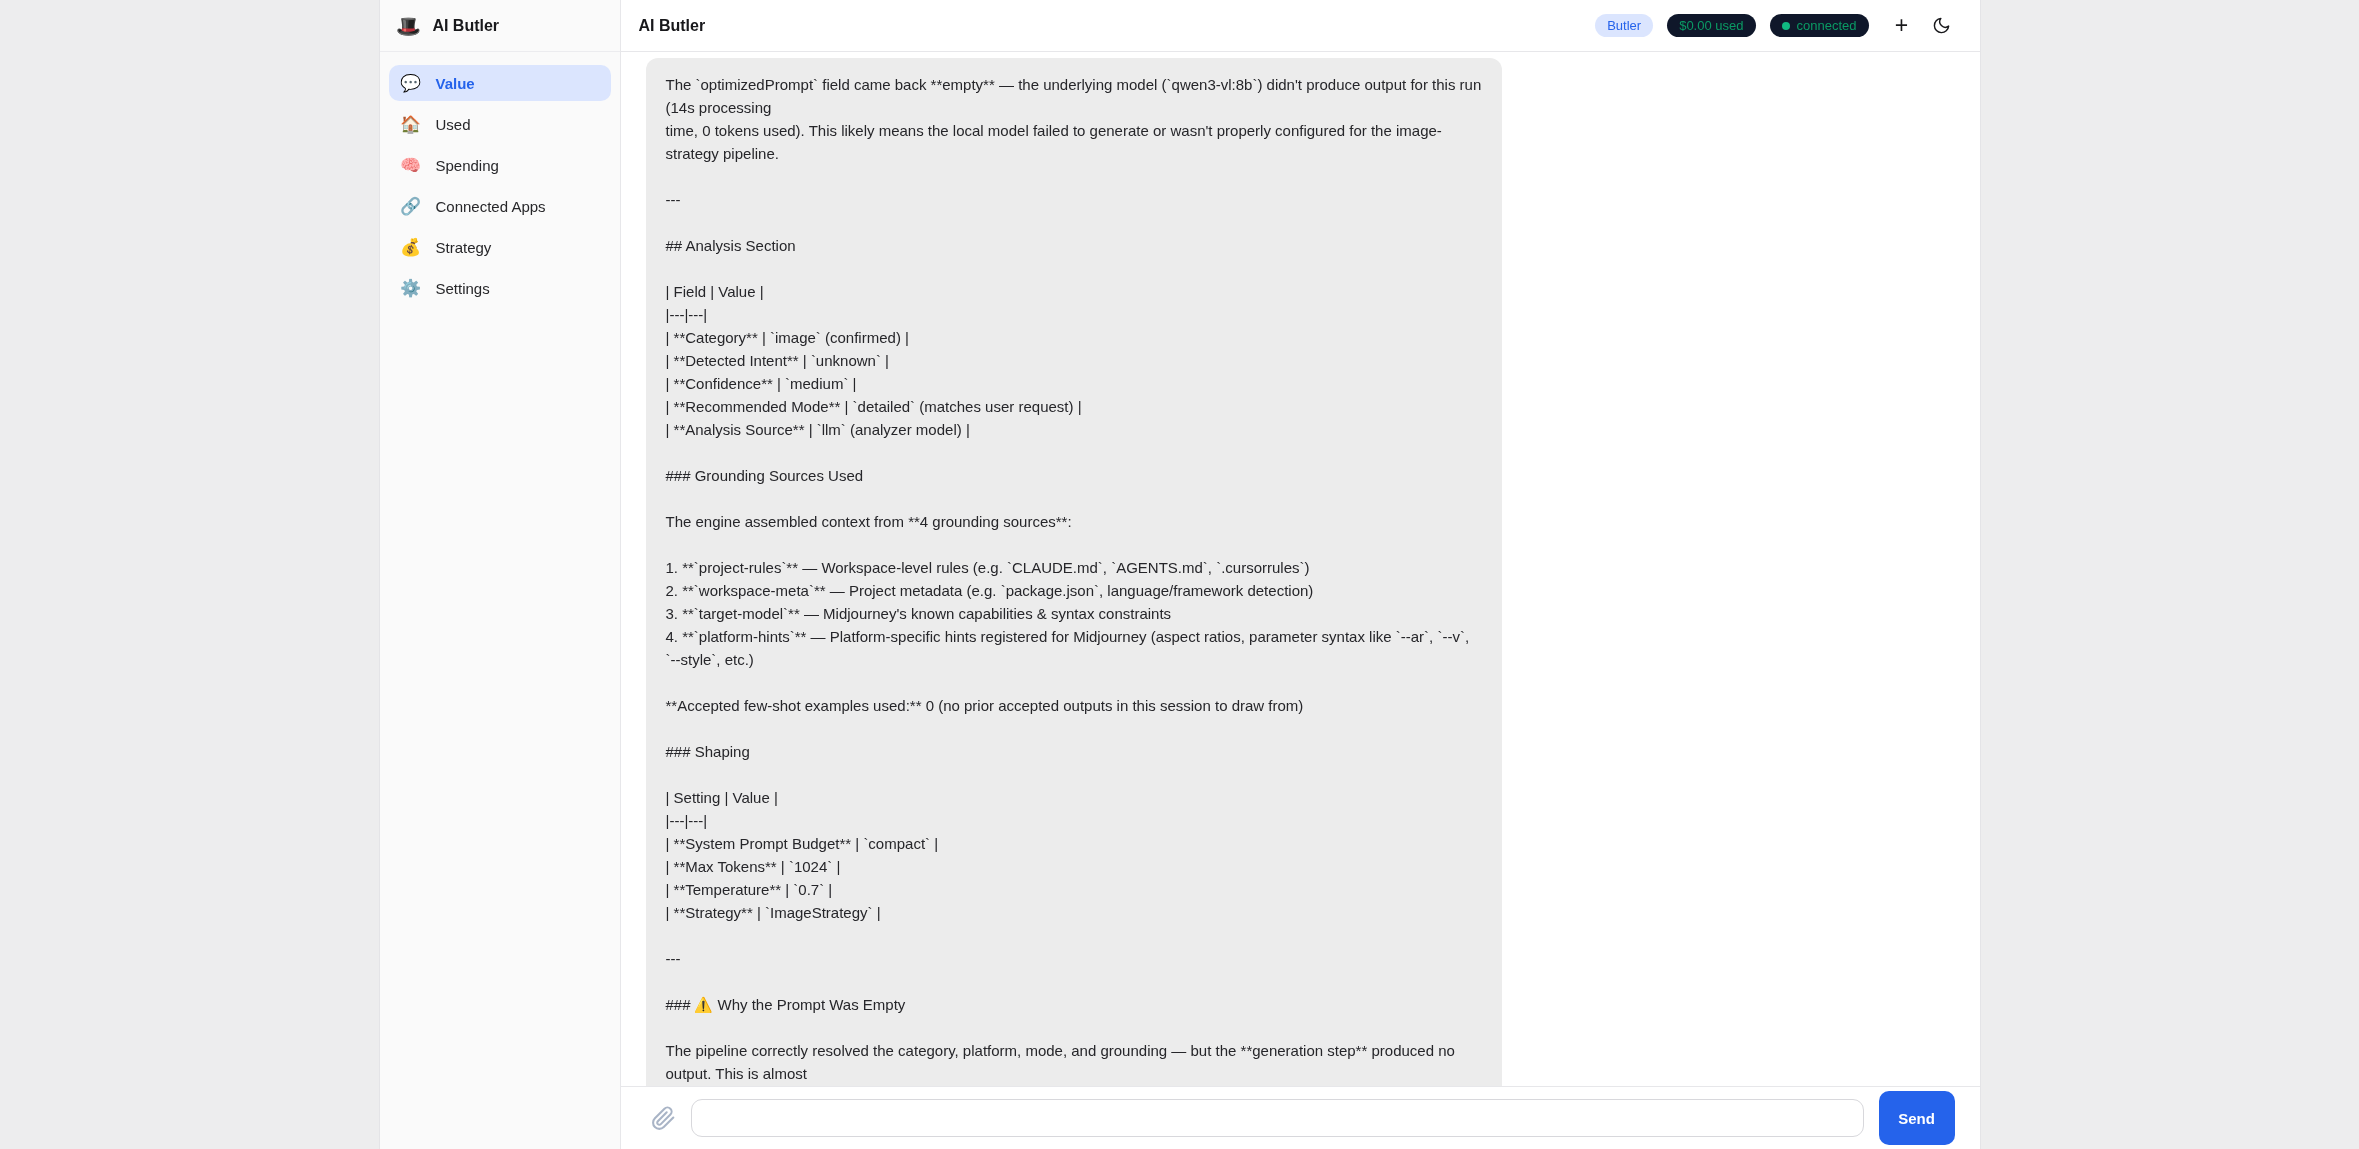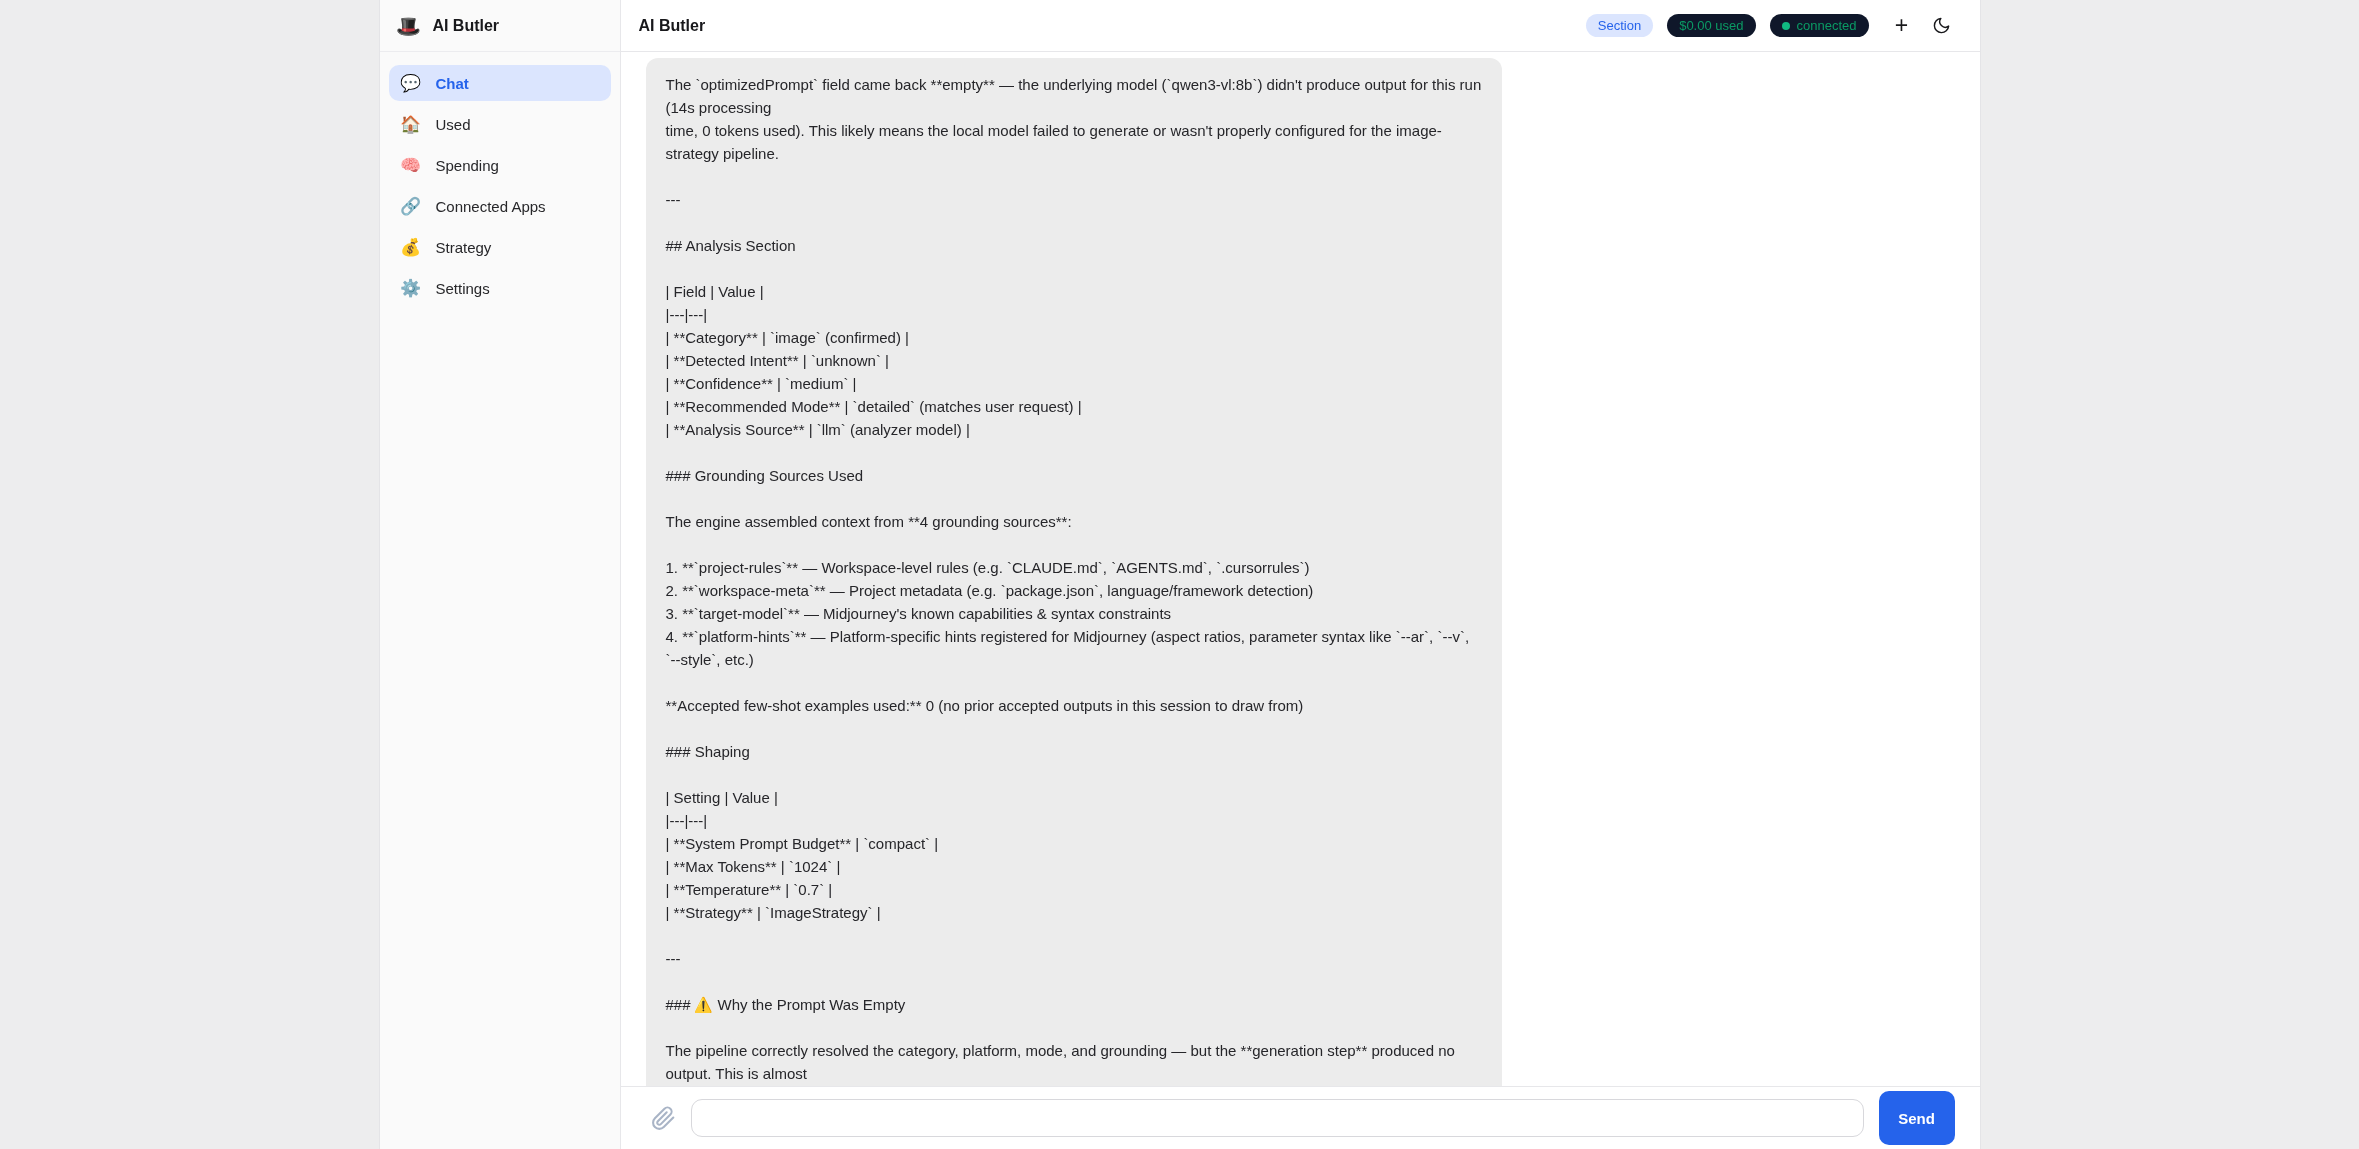--- a/index.html
+++ b/index.html
@@ -100,21 +100,21 @@
 <div class="app">
 
   <aside class="sidebar">
     <div class="side-logo">
       <span class="logo-ic">🎩</span>
       <span class="side-title">AI Butler</span>
     </div>
     <nav class="nav">
       <div class="nav-item active">
         <span class="nav-ic">💬</span>
-        <span>Chat</span>
+        <span>Value</span>
       </div>
       <div class="nav-item">
         <span class="nav-ic">🏠</span>
         <span>Used</span>
       </div>
       <div class="nav-item">
         <span class="nav-ic">🧠</span>
         <span>Spending</span>
       </div>
       <div class="nav-item">
@@ -130,21 +130,21 @@
         <span>Settings</span>
       </div>
     </nav>
   </aside>
 
   <section class="main">
 
     <header class="main-header">
       <div class="main-title">AI Butler</div>
       <div class="header-right">
-        <span class="pill pill-blue">Section</span>
+        <span class="pill pill-blue">Butler</span>
         <span class="pill pill-green">$0.00 used</span>
         <span class="pill pill-green">
           <span class="dot"></span>
           <span>connected</span>
         </span>
         <button class="icon-btn plus-btn">+</button>
         <button class="icon-btn moon-btn">
           <span>
             <svg width="19" height="19" viewBox="0 0 24 24" fill="none" stroke="#18181b" stroke-width="1.8" stroke-linecap="round" stroke-linejoin="round">
               <path d="M3 12.79A9 9 0 1 0 12.79 3 7 7 0 0 1 3 12.79z" transform="scale(-1,1) translate(-24,0)"></path>

